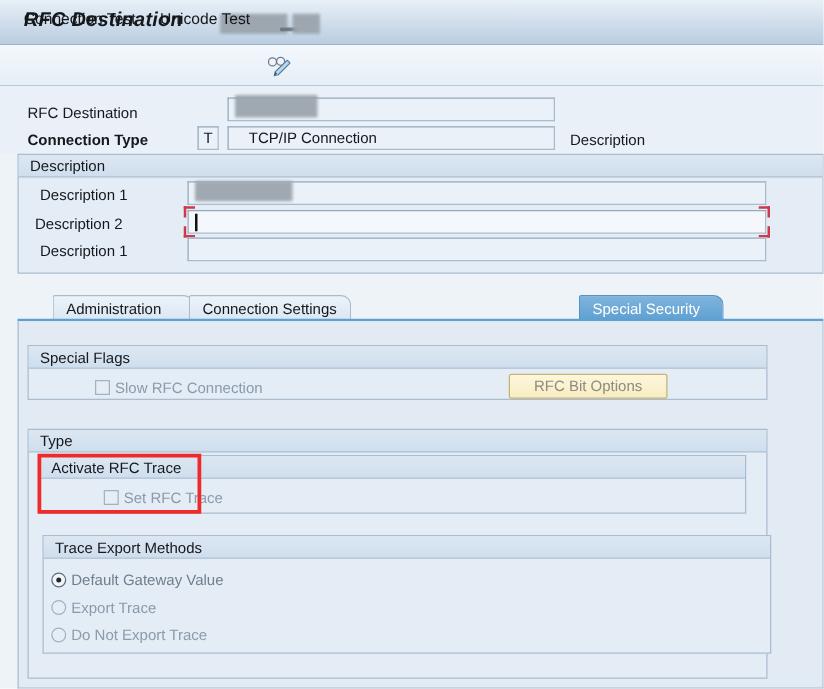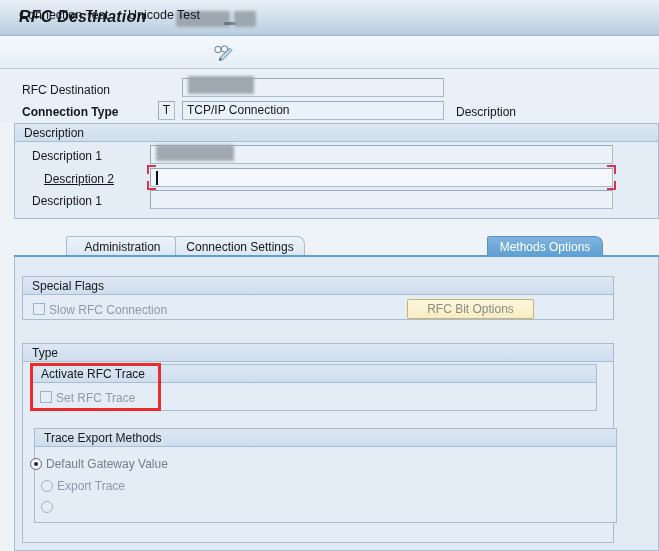--- a/index.html
+++ b/index.html
@@ -93,21 +93,21 @@
   .inp {
     position: absolute;
     box-sizing: border-box;
     background: #eaf1f8;
     border: 1px solid #a9bccd;
     border-top-color: #93a9bd;
     border-left-color: #93a9bd;
     font-family: "Liberation Sans", sans-serif;
     font-size: 12px;
     color: #15181c;
-    padding: 0 4px;
+    padding: 0 16px;
     line-height: 16px;
   }
 
   .lbl-rfcdest { left: 22px; top: 83px; }
   .inp-rfcdest { left: 182px; top: 78px; width: 262px; height: 19px; }
   .redact-rfcdest { left: 188px; top: 76px; width: 66px; height: 18px; }
 
   .lbl-conntype { left: 22px; top: 105px; font-weight: bold; }
   .inp-conntype-t { left: 158px; top: 101px; width: 17px; height: 19px; text-align: center; padding: 0; }
   .inp-conntype-desc { left: 182px; top: 101px; width: 262px; height: 19px; }
@@ -130,21 +130,21 @@
     border-bottom: 1px solid #aabdd0;
     font-size: 12px;
     color: #15181c;
     padding: 2px 0 0 9px;
     white-space: nowrap;
   }
 
   
   .grp-description { left: 14px; top: 123px; width: 645px; height: 96px; }
   .lbl-d1 { left: 32px; top: 149px; }
-  .lbl-d2 { left: 44px; top: 172px; text-decoration: underline; }
+  .lbl-d2 { left: 28px; top: 172px; }
   .lbl-d3 { left: 32px; top: 194px; }
   .inp-d1 { left: 150px; top: 145px; width: 463px; height: 19px; }
   .inp-d2 { left: 150px; top: 168px; width: 463px; height: 19px; background: #f4f8fc; }
   .inp-d3 { left: 150px; top: 190px; width: 463px; height: 19px; }
   .redact-d1 { left: 156px; top: 145px; width: 78px; height: 16px; }
 
   
   .caret {
     position: absolute;
     left: 156px; top: 171px;
@@ -180,22 +180,21 @@
     box-sizing: border-box;
     font-size: 12px;
     color: #15181c;
     white-space: nowrap;
     padding: 3px 10px 0 10px;
     background: linear-gradient(to bottom, #ecf3f9 0%, #dbe7f2 100%);
     border: 1px solid #a9bccd;
     border-bottom: none;
     border-radius: 2px 8px 0 0;
     cursor: pointer;
-    text-align: center;
-    margin-left: 24px;
+    text-align: left;
   }
   .tab.active {
     background: linear-gradient(to bottom, #7fb4dd 0%, #5fa0d2 100%);
     color: #ffffff;
     border-color: #5a93c2;
     font-weight: normal;
   }
   .tabline {
     position: absolute;
     left: 14px; top: 255px;
@@ -217,24 +216,25 @@
   
   .grp-specialflags { left: 22px; top: 276px; width: 592px; height: 44px; }
   .grp-trace        { left: 22px; top: 343px; width: 592px; height: 200px; }
   .grp-activate     { left: 31px; top: 364px; width: 566px; height: 47px; }
   .grp-export       { left: 34px; top: 428px; width: 583px; height: 95px; }
 
   
   .cb-row {
     position: absolute;
     display: flex;
-    align-items: flex-start;
+    align-items: center;
     gap: 4px;
     white-space: nowrap;
     cursor: default;
+    margin-left: 43px;
   }
   .cbox {
     width: 12px; height: 12px;
     box-sizing: border-box;
     background: #e6edf5;
     border: 1px solid #9fb3c7;
     flex: none;
   }
   .cb-label {
     font-size: 12px;
@@ -264,21 +264,21 @@
   .radio.checked::after {
     content: "";
     position: absolute;
     left: 3px; top: 3px;
     width: 4px; height: 4px;
     border-radius: 50%;
     background: #23282d;
   }
   .rd-label { font-size: 12px; color: #8b9bab; }
   .rd-label.sel { color: #6f7f8e; }
-  .rd-default { left: 30px; top: 457px; }
+  .rd-default { left: 41px; top: 457px; }
   .rd-export  { left: 41px; top: 479px; }
   .rd-noexport{ left: 41px; top: 501px; }
 
   
   .btn-yellow {
     position: absolute;
     left: 407px; top: 299px;
     width: 127px; height: 20px;
     box-sizing: border-box;
     background: linear-gradient(to bottom, #fdf6dc 0%, #f8edc2 100%);
@@ -363,21 +363,21 @@
       <span class="fc tr"></span>
     <span class="fc bl"></span>
       <span class="fc br"></span>
   </div>
 
   <div class="inp inp-d3"></div>
 
   <div class="tabstrip">
     <div class="tab" style="left:28px;  width:113px;">Administration</div>
     <div class="tab" style="left:137px; width:130px;">Connection Settings</div>
-    <div class="tab active" style="left:449px; width:116px;">Methods Options</div>
+    <div class="tab active" style="left:449px; width:116px;">Special Security</div>
   </div>
   <div class="tabline"></div>
 
   <div class="tabpanel"></div>
 
   <div class="group grp-specialflags">
     <div class="group-title">Special Flags</div>
   </div>
   <div class="cb-row cb-slowrfc">
     <span class="cbox"></span>
@@ -404,15 +404,16 @@
   <div class="rd-row rd-default">
     <span class="radio checked"></span>
     <span class="rd-label sel">Default Gateway Value</span>
   </div>
   <div class="rd-row rd-export">
     <span class="radio"></span>
     <span class="rd-label">Export Trace</span>
   </div>
   <div class="rd-row rd-noexport">
     <span class="radio"></span>
+    <span class="rd-label">Do Not Export Trace</span>
   </div>
 
 </div>
 
 </body></html>

